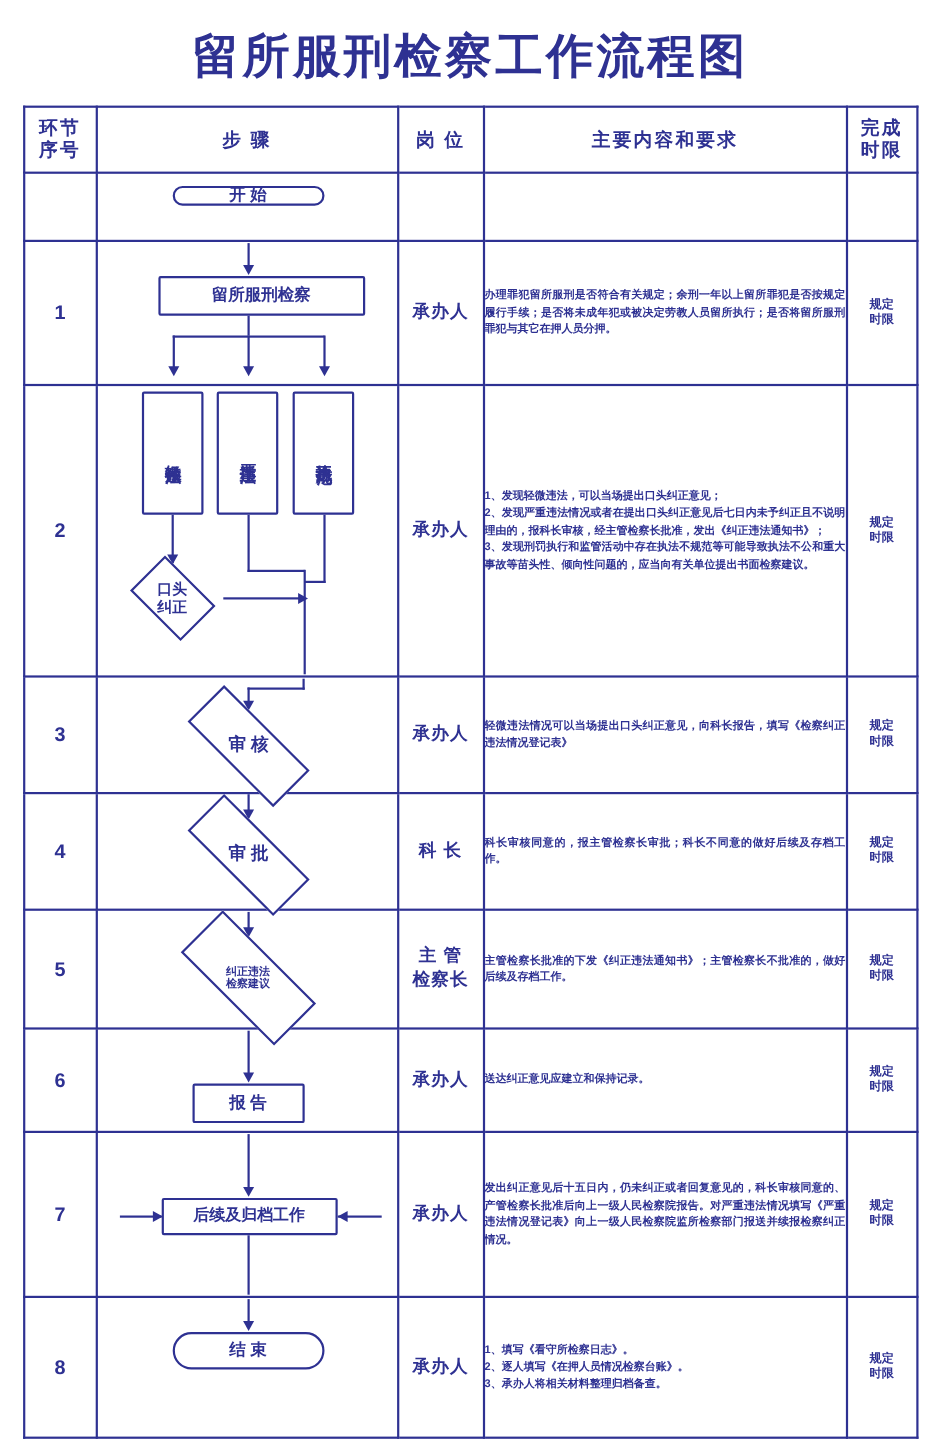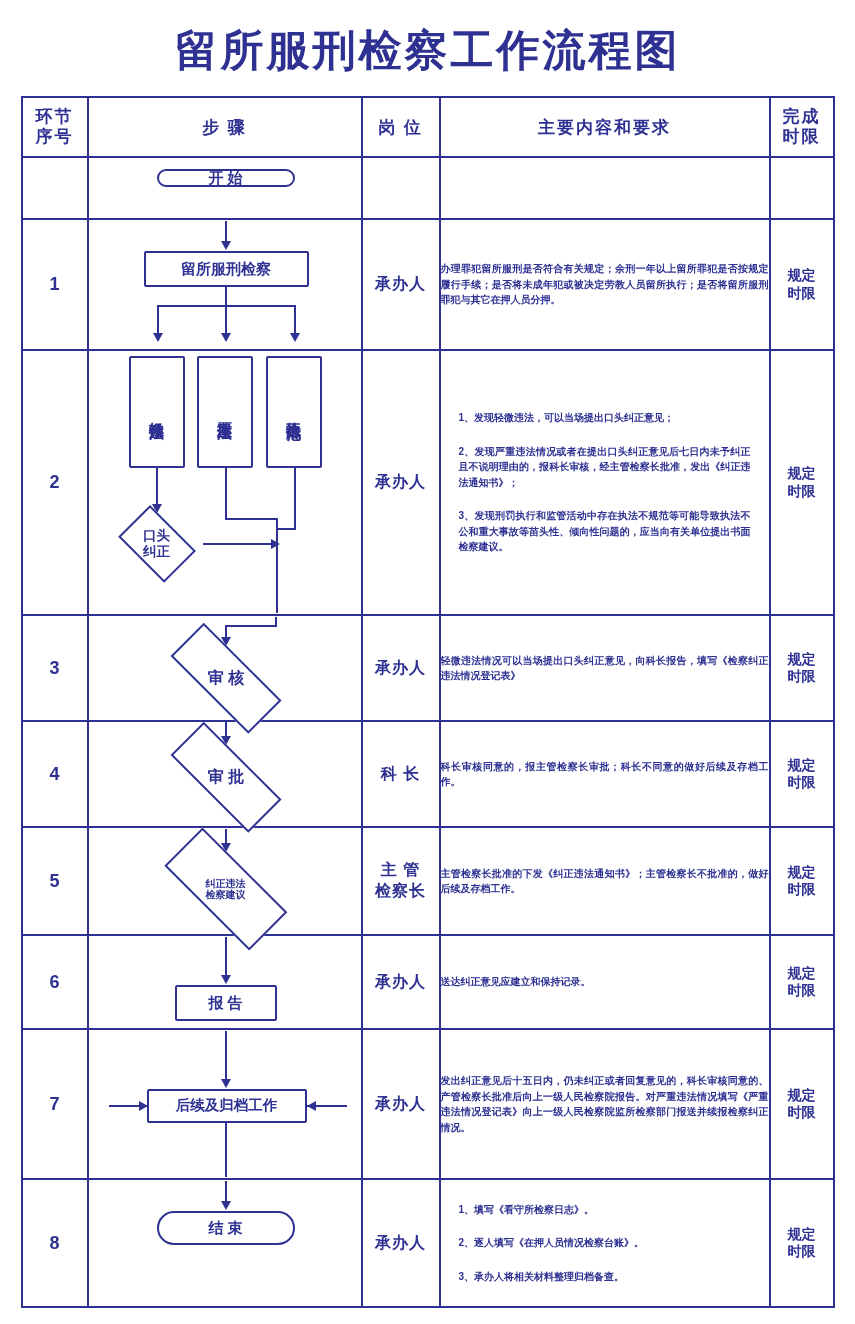--- a/index.html
+++ b/index.html
@@ -63,32 +63,32 @@
   }
   .cell-post {
     text-align: center;
     font-size: 16px;
     font-weight: bold;
     line-height: 1.3;
     letter-spacing: 1px;
   }
   .cell-time {
     text-align: center;
-    font-size: 14px;
+    font-size: 11px;
     font-weight: bold;
     line-height: 1.25;
   }
   .cell-main {
     font-size: 10px;
     font-weight: bold;
     line-height: 1.55;
     padding: 6px 8px 6px 10px;
     text-align: justify;
   }
-  .cell-main p { margin: 18px; }
+  .cell-main p { margin: 0; }
 
   .diagram {
     position: relative;
     width: 100%;
     height: 100%;
   }
   .shape {
     position: absolute;
     box-sizing: border-box;
     border: 2px solid #2e3192;
@@ -206,21 +206,21 @@
         <td class="cell-main"></td>
         <td class="cell-time"></td>
       </tr>
 
       <tr style="height:131px;">
         <td class="cell-no">1</td>
         <td>
           <div class="diagram" style="height:127px;">
             <div class="line vline" style="left:136px; top:0px; height:22px;"></div>
             <div class="arrow-down" style="left:132px; top:20px;"></div>
-            <div class="shape rect" style="left:55px; top:30px; width:165px; height:36px;">
+            <div class="shape rect" style="left:55px; top:30px; width:188px; height:36px;">
               <span>留所服刑检察</span>
             </div>
 
             <div class="line vline" style="left:136px; top:66px; height:18px;"></div>
             <div class="line hline" style="left:68px; top:84px; width:138px;"></div>
             <div class="line vline" style="left:68px; top:84px; height:30px;"></div>
             <div class="line vline" style="left:136px; top:84px; height:30px;"></div>
             <div class="line vline" style="left:205px; top:84px; height:30px;"></div>
             <div class="arrow-down" style="left:64px; top:112px;"></div>
             <div class="arrow-down" style="left:132px; top:112px;"></div>

